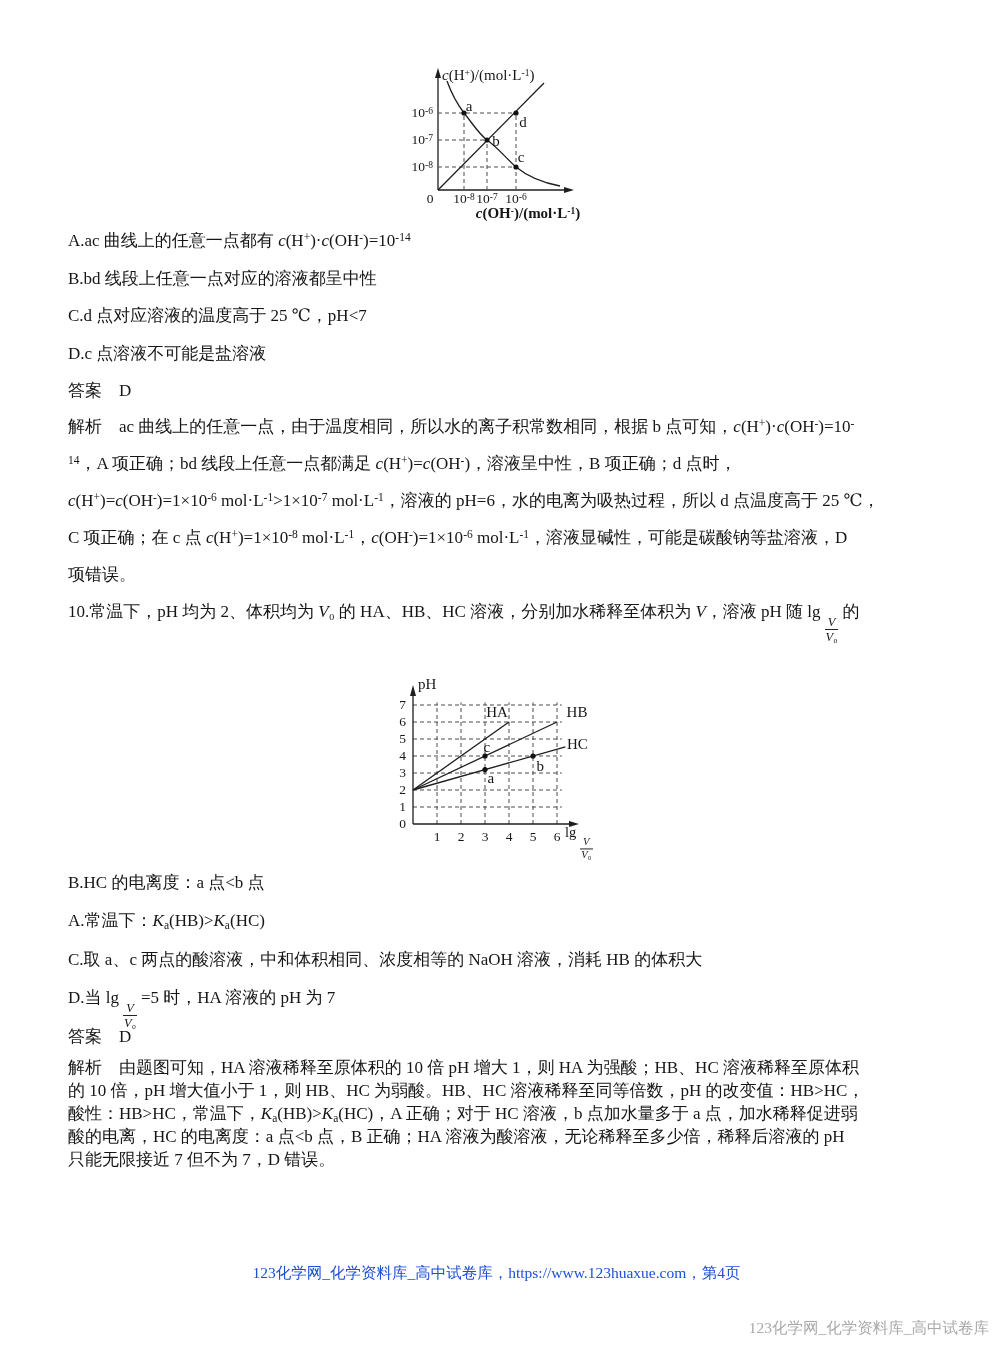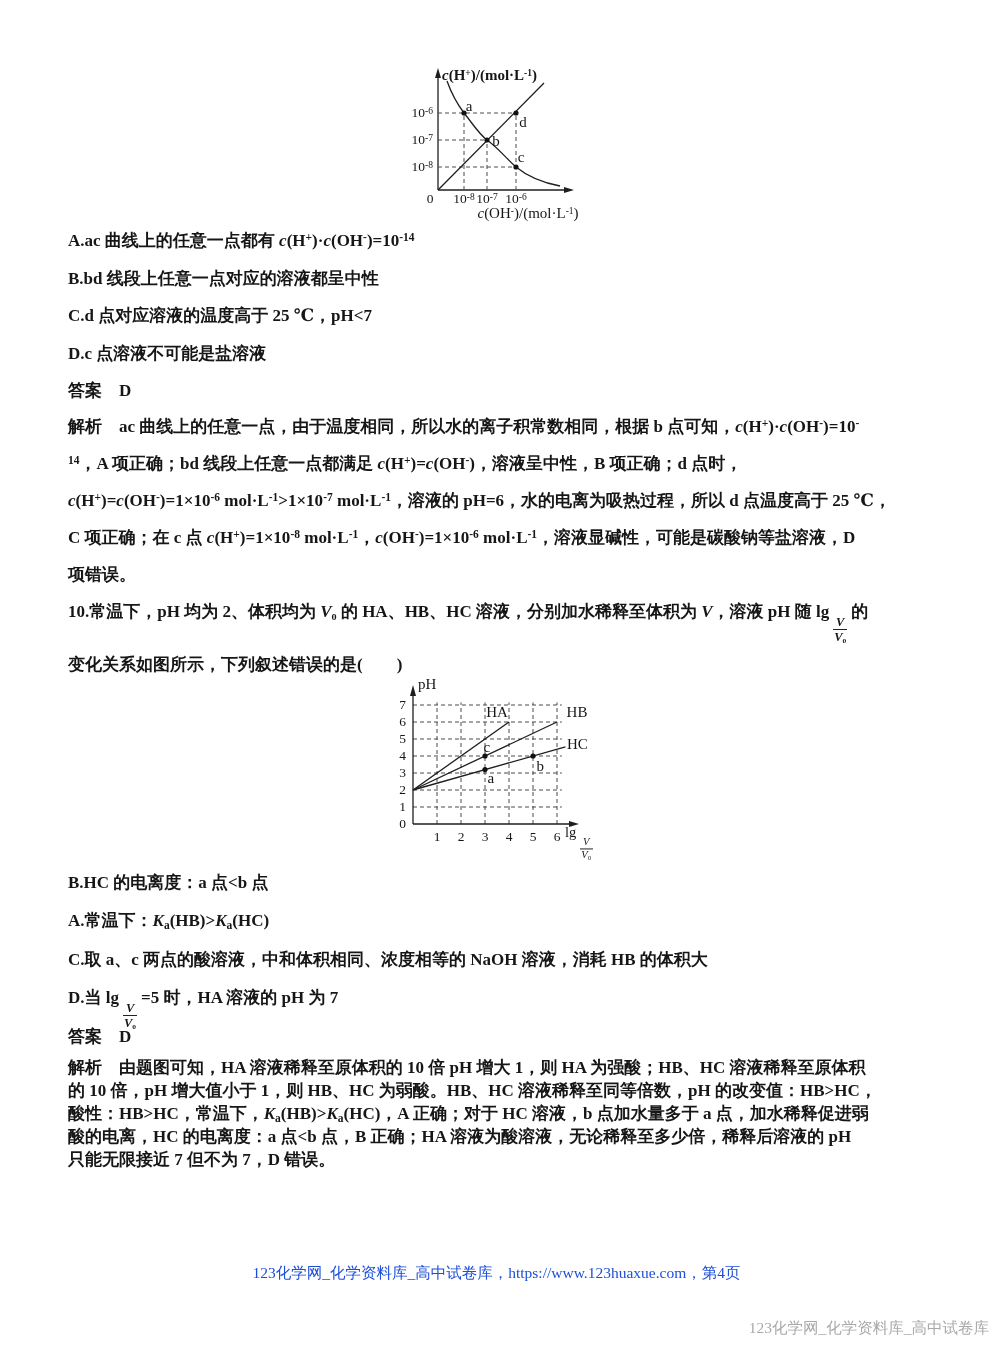--- a/index.html
+++ b/index.html
@@ -3,21 +3,21 @@
 <meta charset="utf-8">
 <style>
   * { margin:0; padding:0; box-sizing:border-box; }
   html,body { background:#ffffff; }
   .page {
     position:relative; width:993px; height:1347px; background:#ffffff;
     font-family:"Liberation Serif","DejaVu Serif",serif; color:#161616;
     overflow:hidden; margin:0 auto;
   }
   .tblock { position:absolute; left:68px; font-size:17px; }
-  .tblock .line { white-space:nowrap;font-weight:bold; }
+  .tblock .line { white-space:nowrap; }
   .lh37  .line { line-height:37px; }
   .lh376 .line { line-height:37.6px; }
   .lh383 .line { line-height:38.3px; }
   .lh39  .line { line-height:39px; }
   i { font-style:italic; }
   sup { font-size:11.5px; line-height:0; vertical-align:5px; }
   sub { font-size:11.5px; line-height:0; vertical-align:-3px; }
   .wgap { display:inline-block; width:17px; }
   .frac { display:inline-flex; flex-direction:column; align-items:center;
           vertical-align:-9px; font-size:12.5px; line-height:1.15; margin:0 2px; }
@@ -25,21 +25,21 @@
   .frac .den { padding:0 3px; }
   .fig { position:absolute; }
   .fig svg { position:absolute; left:0; top:0; overflow:visible; }
   .fig-label { position:absolute; white-space:nowrap; font-size:13.5px;
                transform:translate(-50%,-50%); }
   .fig-label sup { font-size:9.5px; vertical-align:3.5px; }
   .fig-label .frac { font-size:10.5px; vertical-align:-8px; }
   .fig-label.ytick  { transform:translate(-100%,-50%); }
   .fig-label.pt     { font-size:15px; }
   .fig-label.axlab  { transform:translate(0,-50%); font-size:15px; }
-  .fig-label.axcenter { font-size:15px; }
+  .fig-label.axcenter { font-size:15px;font-weight:bold; }
   .fig-label.xaxlab { transform:translate(0,-50%); font-size:14.5px; }
   .ax    { stroke:#1e1e1e; stroke-width:1.3; fill:none; }
   .curve { stroke:#1e1e1e; stroke-width:1.3; fill:none; }
   .dash  { stroke:#4a4a4a; stroke-width:1; stroke-dasharray:4 3; fill:none; }
   .dot   { fill:#111; stroke:none; }
   .solid { fill:#1e1e1e; stroke:none; }
   .footer { position:absolute; top:1263px; left:0; width:100%;
             text-align:center; font-size:15.5px; color:#1d4ed8; }
   .watermark { position:absolute; top:1318px; right:4px;
                font-size:15.5px; color:#a9a9a9; }
@@ -72,21 +72,21 @@
       <div class="fig-label pt" style="left: 120px; top: 79px;">b</div>
       <div class="fig-label pt" style="left: 145px; top: 95px;">c</div>
       <div class="fig-label pt" style="left: 147px; top: 60px;">d</div>
       <div class="fig-label ytick" style="left: 57px; top: 51px;">10<sup>-6</sup></div>
       <div class="fig-label ytick" style="left: 57px; top: 78px;">10<sup>-7</sup></div>
       <div class="fig-label ytick" style="left: 57px; top: 105px;">10<sup>-8</sup></div>
       <div class="fig-label" style="left: 88px; top: 137px;">10<sup>-8</sup></div>
       <div class="fig-label" style="left: 111px; top: 137px;">10<sup>-7</sup></div>
       <div class="fig-label" style="left: 140px; top: 137px;">10<sup>-6</sup></div>
       <div class="fig-label" style="left: 54px; top: 137px;">0</div>
-      <div class="fig-label axlab" style="left: 66px; top: 13px; font-weight: bold;"><i>c</i>(H<sup>+</sup>)/(mol·L<sup>-1</sup>)</div>
+      <div class="fig-label axlab" style="left: 66px; top: 13px;"><i>c</i>(H<sup>+</sup>)/(mol·L<sup>-1</sup>)</div>
       <div class="fig-label axcenter" style="left: 152px; top: 151px;"><i>c</i>(OH<sup>-</sup>)/(mol·L<sup>-1</sup>)</div>
     </div>
 
   <div class="tblock lh376" style="top:222px;">
       <div class="line">A.ac 曲线上的任意一点都有 <i>c</i>(H<sup>+</sup>)·<i>c</i>(OH<sup>-</sup>)=10<sup>-14</sup></div>
       <div class="line">B.bd 线段上任意一点对应的溶液都呈中性</div>
       <div class="line">C.d 点对应溶液的温度高于 25 ℃，pH&lt;7</div>
       <div class="line">D.c 点溶液不可能是盐溶液</div>
     </div>
 
@@ -100,21 +100,20 @@
       <div class="line"><i>c</i>(H<sup>+</sup>)=<i>c</i>(OH<sup>-</sup>)=1×10<sup>-6</sup> mol·L<sup>-1</sup>&gt;1×10<sup>-7</sup> mol·L<sup>-1</sup>，溶液的 pH=6，水的电离为吸热过程，所以 d 点温度高于 25 ℃，</div>
       <div class="line">C 项正确；在 c 点 <i>c</i>(H<sup>+</sup>)=1×10<sup>-8</sup> mol·L<sup>-1</sup>，<i>c</i>(OH<sup>-</sup>)=1×10<sup>-6</sup> mol·L<sup>-1</sup>，溶液显碱性，可能是碳酸钠等盐溶液，D</div>
       <div class="line">项错误。</div>
     </div>
 
   <div class="tblock lh39" style="top:592px;">
       <div class="line">10.常温下，pH 均为 2、体积均为 <i>V</i>₀ 的 HA、HB、HC 溶液，分别加水稀释至体积为 <i>V</i>，溶液 pH 随 lg<span class="frac">
           <span class="num"><i>V</i></span>
           <span class="den"><i>V</i>₀</span>
         </span>的</div>
-      <div class="line">变化关系如图所示，下列叙述错误的是(　　)</div>
     </div>
 
   <div class="fig" id="fig2" style="left:355px; top:672px; width:345px; height:205px;">
       <svg width="345" height="205">
         <line x1="58" y1="135" x2="206.8" y2="135" class="dash"></line>
         <line x1="58" y1="118" x2="206.8" y2="118" class="dash"></line>
         <line x1="58" y1="101" x2="206.8" y2="101" class="dash"></line>
         <line x1="58" y1="84" x2="206.8" y2="84" class="dash"></line>
         <line x1="58" y1="67" x2="206.8" y2="67" class="dash"></line>
         <line x1="58" y1="50" x2="206.8" y2="50" class="dash"></line>

